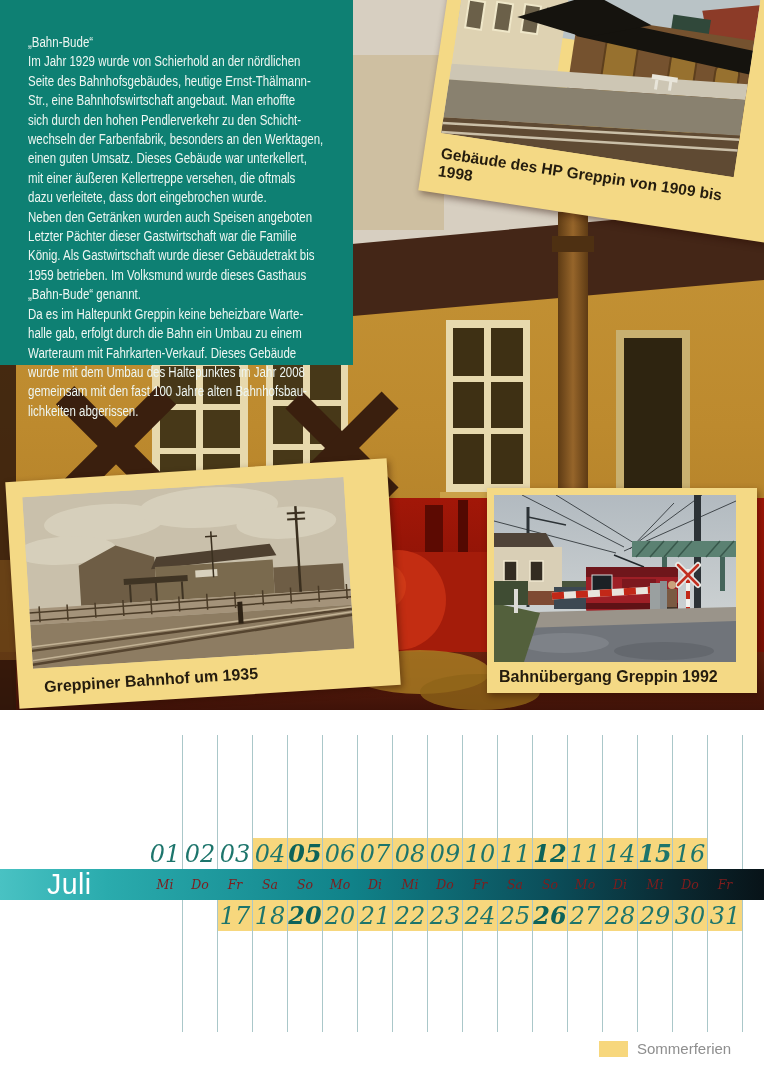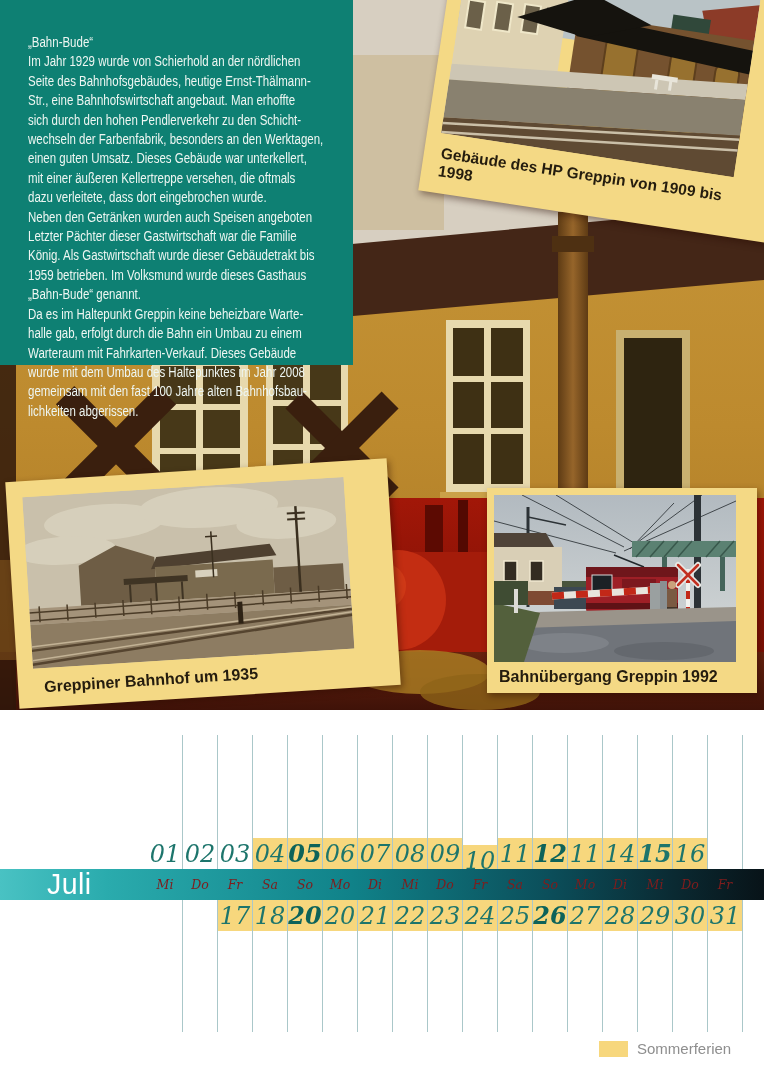--- a/index.html
+++ b/index.html
@@ -351,23 +351,23 @@
     <div class="row row-top" id="row-top">
         <div class="day" style="left: 0px;">01</div>
         <div class="day" style="left: 35px;">02</div>
         <div class="day" style="left: 70px;">03</div>
         <div class="day holiday" style="left: 105px;">04</div>
         <div class="day holiday bold" style="left: 140px;">05</div>
         <div class="day holiday" style="left: 175px;">06</div>
         <div class="day holiday" style="left: 210px;">07</div>
         <div class="day holiday" style="left: 245px;">08</div>
         <div class="day holiday" style="left: 280px;">09</div>
-        <div class="day holiday" style="left: 315px; margin-top: 7px;">10</div>
+        <div class="day holiday" style="left: 315px;">10</div>
         <div class="day holiday" style="left: 350px;">11</div>
-        <div class="day holiday bold" style="left: 385px; text-align: right;">12</div>
+        <div class="day holiday bold" style="left: 385px;">12</div>
         <div class="day holiday" style="left: 420px;">11</div>
         <div class="day holiday" style="left: 455px;">14</div>
         <div class="day holiday" style="left: 490px; font-weight: bold;">15</div>
         <div class="day holiday" style="left: 525px;">16</div>
         <div class="day" style="left: 560px;"></div>
       </div>
 
     <div class="month-bar">
       <span class="month-label">Juli</span>
     </div>

